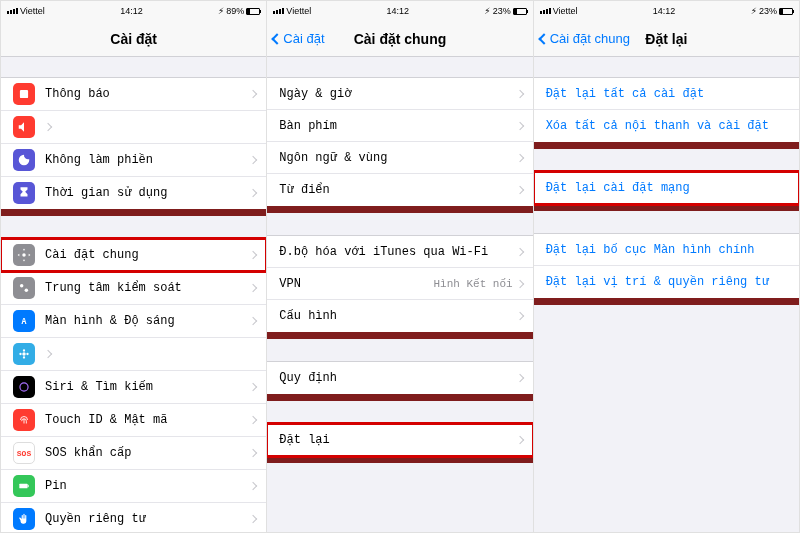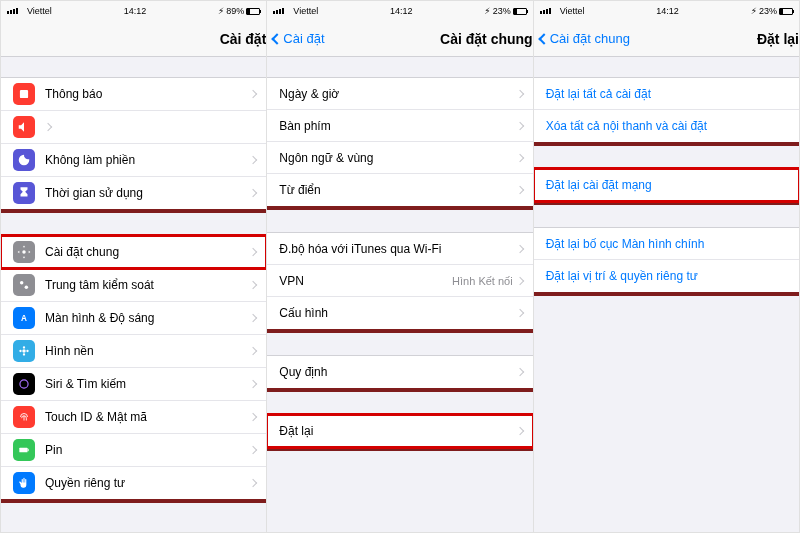--- a/index.html
+++ b/index.html
@@ -2,36 +2,36 @@
 <html><head>
 <meta charset="utf-8">
 <style>
 * { margin: 0; padding: 0; box-sizing: border-box; }
 body { font-family: -apple-system, "Helvetica Neue", Arial, sans-serif; background: #fff; }
 .container { display: flex; width: 800px; height: 533px; border: 1px solid #e0e0e0; }
 .panel { flex: 1; background: #f2f2f7; display: flex; flex-direction: column; border-right: 1px solid #e0e0e0; overflow: hidden; }
 .panel:last-child { border-right: none; }
 
 .statusbar { height: 20px; display: flex; align-items: center; justify-content: space-between; padding: 0 6px; font-size: 9px; background: #f8f8f8; }
-.sb-left, .sb-right { display: flex; align-items: center; gap: 9px; }
+.sb-left, .sb-right { display: flex; align-items: center; gap: 2px; }
 .sb-right { gap: 2px; }
 .signal { display: inline-flex; align-items: flex-end; gap: 1px; }
 .signal span { width: 2px; background: #000; display: inline-block; }
 .signal span:nth-child(1){height:3px}.signal span:nth-child(2){height:4px}.signal span:nth-child(3){height:5px}.signal span:nth-child(4){height:6px}
 .battery-icon { width: 14px; height: 7px; border: 1px solid #000; border-radius: 1px; position: relative; }
 .battery-icon::after { content:''; position:absolute; right:-2px; top:1px; width:1px; height:3px; background:#000; }
 .battery-fill { position:absolute; left:0; top:0; bottom:0; width:24%; background:#000; }
 
-.navbar { height: 36px; display: flex; align-items: center; justify-content: flex-end; position: relative; background: #f8f8f8; border-bottom: 1px solid #d1d1d6; }
+.navbar { height: 36px; display: flex; align-items: center; justify-content: center; position: relative; background: #f8f8f8; border-bottom: 1px solid #d1d1d6; }
 .nav-title { font-size: 14px; font-weight: 600; }
 .nav-back { position: absolute; left: 6px; display: flex; align-items: center; color: #007aff; font-size: 13px; cursor: pointer; }
 .chev-left { width: 8px; height: 8px; border-left: 2px solid #007aff; border-bottom: 2px solid #007aff; transform: rotate(45deg); margin-right: 2px; }
 
 .list { flex: 1; overflow-y: auto; font-size: 12px; }
-.group { margin-top: 22px; background: #15803d; border-top: 1px solid #d1d1d6; border-bottom: 4px solid #7f1d1d; }
+.group { margin-top: 22px; background: #15803d; border-top: 1px solid #d1d1d6; border-bottom: 7px solid #7f1d1d; font-family: Liberation Mono, monospace; }
 .group:first-child { margin-top: 20px; }
 .row { display: flex; align-items: center; min-height: 32px; padding: 5px 10px 5px 12px; border-bottom: 1px solid #e5e5ea; position: relative; cursor: pointer; background: #fff; }
 .row:last-child { border-bottom: none; }
 .row-icon { width: 22px; height: 22px; border-radius: 5px; margin-right: 10px; display: flex; align-items: center; justify-content: center; flex-shrink: 0; }
 .row-icon svg { width: 14px; height: 14px; }
 .row-label { flex: 1; color: #000; }
 .row-label.link { color: #007aff; }
 .row-detail { color: #8e8e93; font-size: 11px; margin-right: 4px; }
 .chev { width: 6px; height: 6px; border-top: 1.5px solid #c7c7cc; border-right: 1.5px solid #c7c7cc; transform: rotate(45deg); flex-shrink: 0; }
 
@@ -143,39 +143,45 @@
       <div class="row">
         <div class="row-icon ic-cyan">
               <svg viewBox="0 0 24 24" fill="#fff">
                 <circle cx="12" cy="12" r="3"></circle>
                 <circle cx="12" cy="6" r="2"></circle>
                 <circle cx="12" cy="18" r="2"></circle>
                 <circle cx="6" cy="12" r="2"></circle>
                 <circle cx="18" cy="12" r="2"></circle>
               </svg>
             </div>
-        <span class="row-label">Hình nền</span>
             <span class="chev"></span>
       </div>
       <div class="row">
         <div class="row-icon ic-black">
               <svg viewBox="0 0 24 24">
                 <circle cx="12" cy="12" r="7" fill="none" stroke="#a970ff" stroke-width="2"></circle>
               </svg>
             </div>
         <span class="row-label">Siri &amp; Tìm kiếm</span>
             <span class="chev"></span>
       </div>
       <div class="row">
         <div class="row-icon ic-red">
               <svg viewBox="0 0 24 24" fill="none" stroke="#fff" stroke-width="1.5">
                 <path d="M8 14a4 4 0 118 0v4M12 10v8M6 12a6 6 0 1112 0"></path>
               </svg>
             </div>
         <span class="row-label">Touch ID &amp; Mật mã</span>
+            <span class="chev"></span>
+      </div>
+      <div class="row">
+        <div class="row-icon ic-sos">
+              <span class="sos-text">SOS</span>
+            </div>
+        <span class="row-label">SOS khẩn cấp</span>
             <span class="chev"></span>
       </div>
       <div class="row">
         <div class="row-icon ic-green">
               <svg viewBox="0 0 24 24" fill="#fff">
                 <rect x="4" y="8" width="14" height="8" rx="1"></rect>
                 <rect x="18" y="10" width="2" height="4"></rect>
               </svg>
             </div>
         <span class="row-label">Pin</span>

